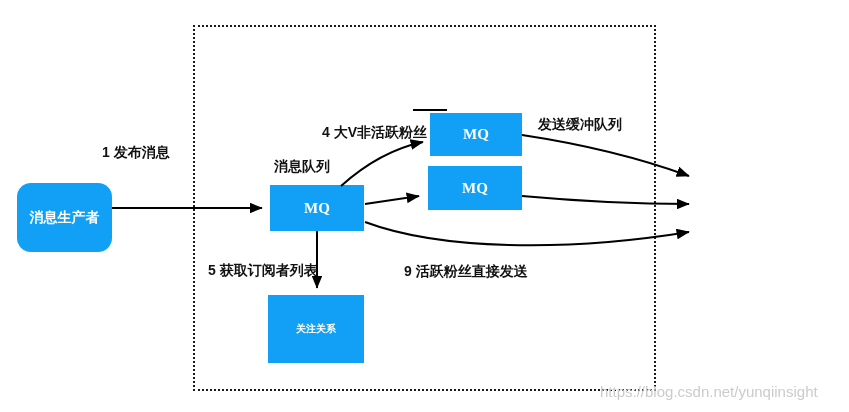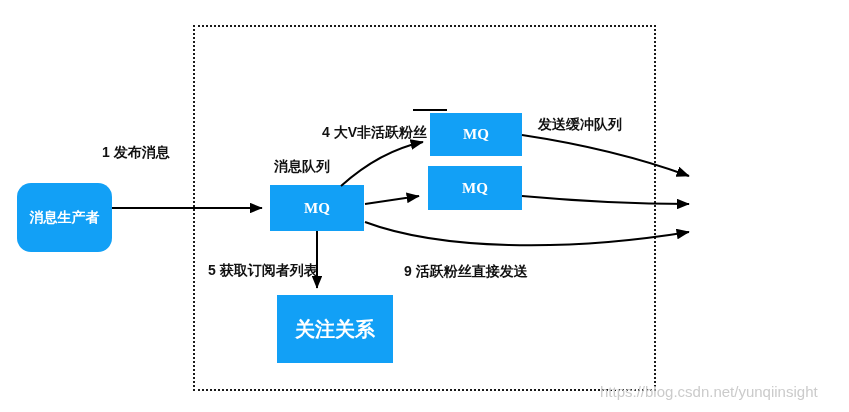--- a/index.html
+++ b/index.html
@@ -34,21 +34,21 @@
     color:#ffffff;font-weight:600;
     box-sizing:border-box;
     text-align:center;
   }
   .blue{background:var(--blue);font-family:Liberation Serif, serif;}
   .orange{background:var(--orange);}
   .producer{left:17px;top:174px;width:95px;height:69px;border-radius:14px;font-size:14px;margin-top:9px;}
   .mq-main{left:270px;top:185px;width:94px;height:46px;font-size:15px;font-weight:700;}
   .mq-b1{left:430px;top:113px;width:92px;height:43px;font-size:15px;font-weight:700;}
   .mq-b2{left:428px;top:166px;width:94px;height:44px;font-size:15px;font-weight:700;}
-  .follow{left:277px;top:295px;width:116px;height:68px;font-size:20px;}
+  .follow{left:268px;top:295px;width:96px;height:68px;font-size:10px;}
   .inbox{left:697px;top:173px;width:128px;height:71px;font-size:15px;}
   .lbl{
     position:absolute;
     font-size:14px;font-weight:700;color:#111111;
     white-space:nowrap;
   }
   .lbl-step1{left:102px;top:144px;text-align:center;}
   .lbl-queue{left:274px;top:158px;}
   .lbl-step4{left:322px;top:96px;margin-top:28px;}
   .lbl-buffer{left:538px;top:116px;}

